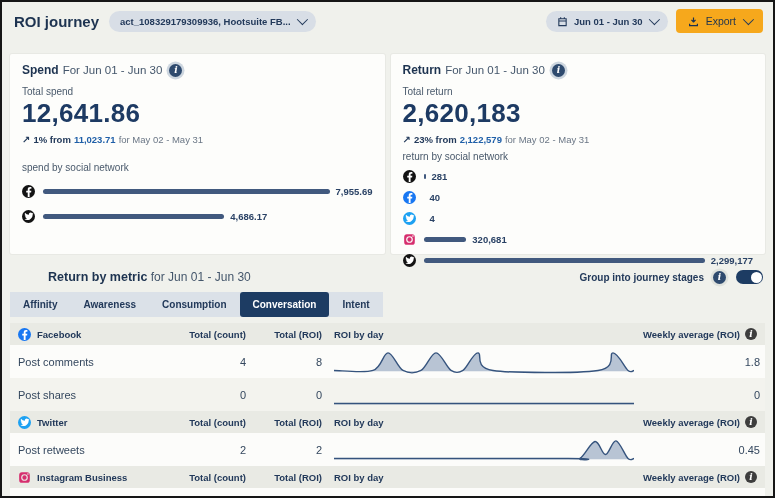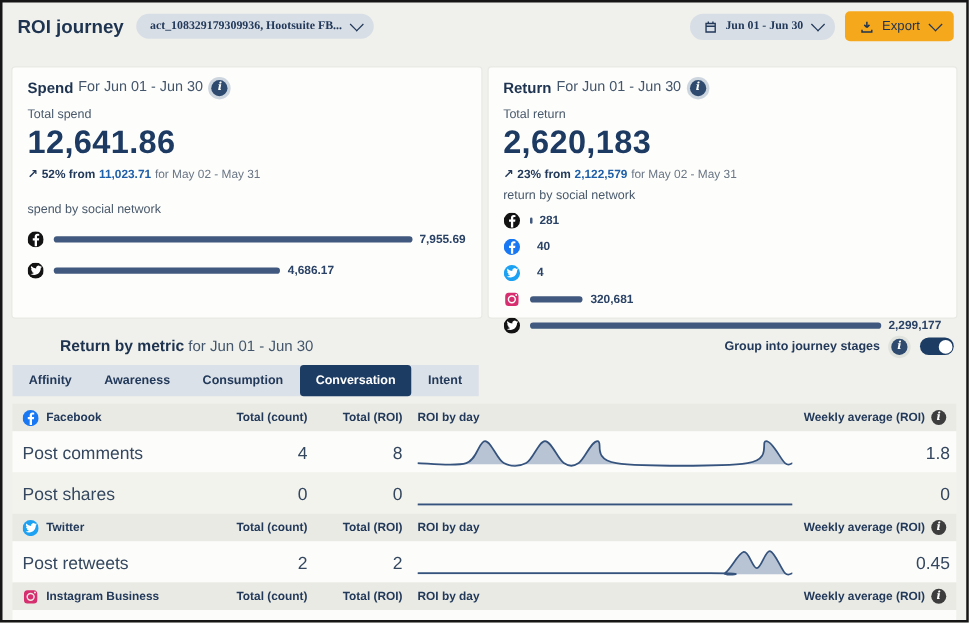--- a/index.html
+++ b/index.html
@@ -8,21 +8,21 @@
     background:#f0f1ec;border:2px solid #161616;
     font-family:"Liberation Sans","DejaVu Sans",sans-serif;
     color:#233a55;overflow:hidden;position:relative;
   }
   
   .topbar{display:flex;align-items:center;justify-content:space-between;padding:7px 10px 5px 12px;}
   .topbar-left{display:flex;align-items:center;gap:10px;}
   .page-title{font-size:15px;font-weight:bold;color:#1d3350;}
   .pill{display:flex;align-items:center;gap:6px;background:#d8dee6;border:none;
     border-radius:14px;padding:5px 11px;font-size:9.5px;font-weight:bold;color:#22395a;cursor:pointer;
-    font-family:Liberation Serif, serif;}
+    font-family:Liberation Sans, sans-serif;}
   .chev{width:7px;height:7px;border-right:1.4px solid #22395a;border-bottom:1.4px solid #22395a;
     transform:rotate(45deg) translateY(-2px);display:inline-block;}
   .topbar-right{display:flex;align-items:center;gap:8px;}
   .export-btn{display:flex;align-items:center;gap:7px;background:var(--accent_orange,#f6a81c);
     border:none;border-radius:4px;padding:6px 12px;font-size:10.5px;font-weight:normal;color:#1d3350;
     cursor:pointer;font-family:inherit;}
   .icon-12{width:11px;height:11px;display:inline-block;}
   
   .cards{display:flex;gap:6px;margin:16px 8px;}
   .card{flex:1;background:#fdfdfb;border-radius:2px;padding:9px 12px 10px 12px;height:181px;box-shadow:0 0 0 1px rgba(0,0,0,0.03);}
@@ -60,21 +60,21 @@
   .sec-right .info{box-shadow:0 0 0 2.5px #dfe2dd;}
   .toggle{width:27px;height:14px;border-radius:8px;background:#1d3c63;position:relative;cursor:pointer;margin-left:4px;}
   .toggle .knob{position:absolute;right:1.5px;top:1.5px;width:11px;height:11px;border-radius:50%;background:#fff;}
   .tabs{display:flex;background:#dbe1e8;border-radius:0;margin:0 8px;width:max-content;}
   .tab{padding:7px 13px;font-size:10px;font-weight:bold;color:#22395a;cursor:pointer;border-radius:3px;}
   .tab.active{background:#1d3c63;color:#fff;}
   
   .mtable{margin:6px 8px 0 8px;}
   .trow{display:grid;grid-template-columns:148px 80px 76px 1fr 126px;align-items:center;padding:0 8px;}
   .trow.head{background:#e9eae4;height:22px;font-size:9.5px;font-weight:bold;color:#22395a;}
-  .trow.data{height:33px;font-size:14px;color:#34475e;background:#fcfcfa;}
+  .trow.data{height:33px;font-size:11px;color:#34475e;background:#fcfcfa;}
   .trow.data.alt{background:#f3f3ee;}
   .cell-r{text-align:right;}
   .cell-name{display:flex;align-items:center;gap:6px;}
   .cell-weekly{display:flex;align-items:center;justify-content:flex-end;gap:4px;}
   .head .info{width:12px;height:12px;background:#3d3d3d;box-shadow:none;margin-left:1px;}
   .cell-spark{padding-left:12px;}
   .spark{width:300px;height:26px;display:block;}
   .spark path.line{fill:none;stroke:#35537d;stroke-width:1.4;vector-effect:non-scaling-stroke;}
   .spark path.area{fill:#8096b4;opacity:.55;stroke:none;}
 </style>
@@ -131,21 +131,21 @@
   <div class="card">
     <div class="card-head">
       <b>Spend</b>
       <span>For Jun 01 - Jun 30</span>
       <span class="info">i</span>
     </div>
     <div class="total-label">Total spend</div>
     <div class="total-value">12,641.86</div>
     <div class="delta">
       <span class="up"></span>
-      <b>52% from</b>
+      <b>1% from</b>
       <a href="#">11,023.71</a>
       <span>for May 02 - May 31</span>
     </div>
     <div class="spend-chart">
       <div class="chart-label">spend by social network</div>
       <div>
           <div class="net-row">
             <span class="net-ic fb-black">
               <svg>
                 <use href="#sym-facebook"></use>

